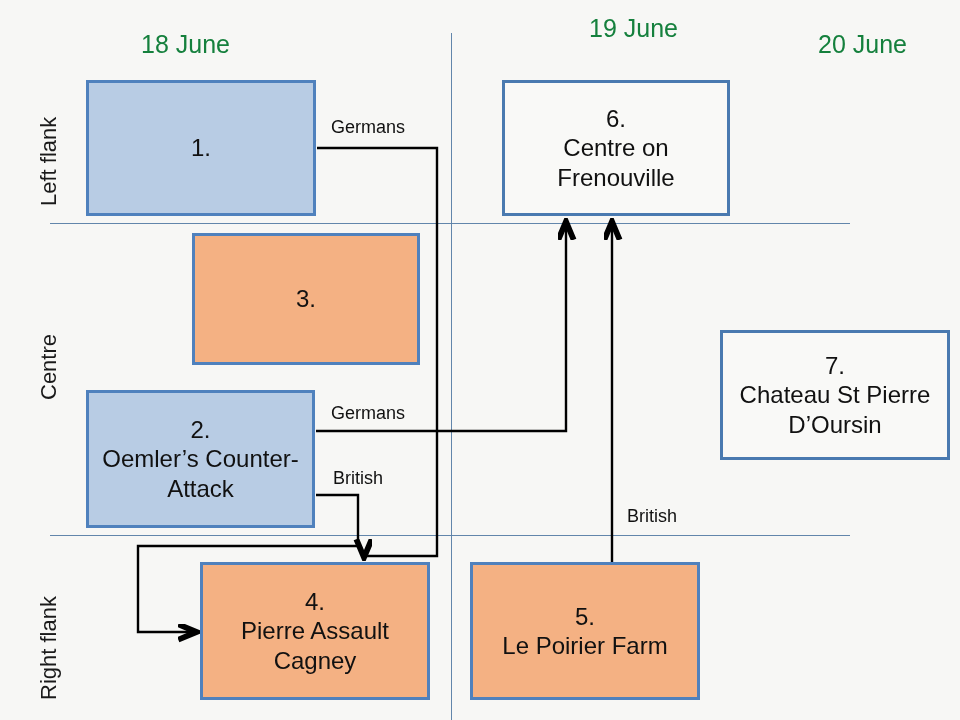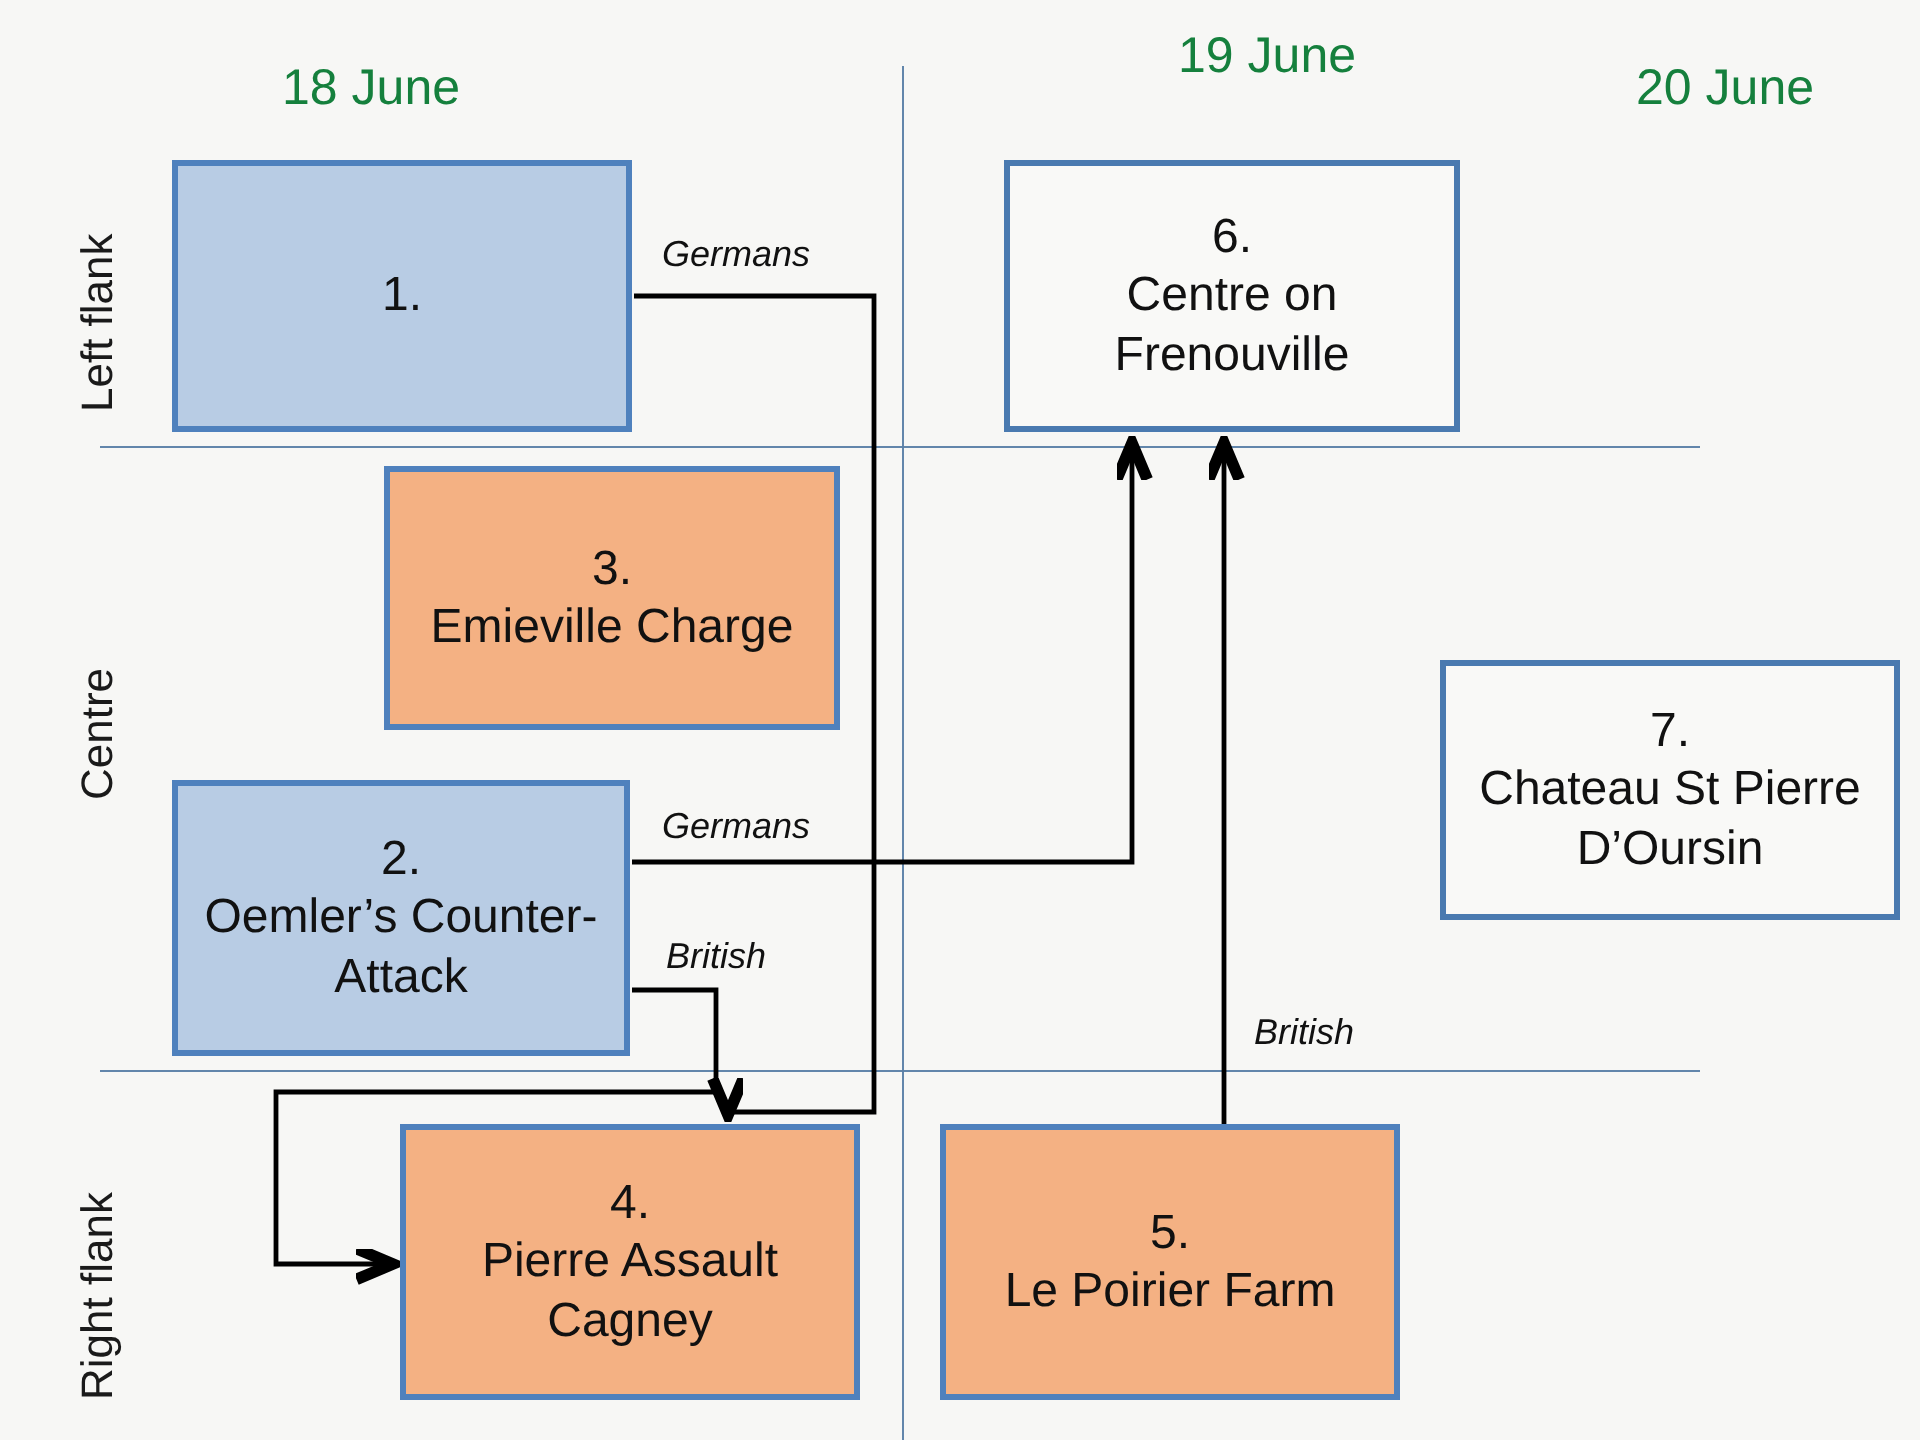--- a/index.html
+++ b/index.html
@@ -69,21 +69,20 @@
   .box.plain  { background: #f9f9f7; border-color: #4a7ab0; }
   .box .num   { display: block; }
   .box .ttl   { display: block; }
 
   
   .edge-label {
     position: absolute;
     font-size: 18px;
     color: #111111;
     white-space: nowrap;
-    font-style: italic;
   }
 
   
   #wires {
     position: absolute;
     left: 0; top: 0;
     width: 960px; height: 720px;
     pointer-events: none;
   }
   #wires path, #wires line { fill: none; stroke: #000000; stroke-width: 2.4; }
@@ -135,21 +134,20 @@
   <div id="boxes-layer">
       <div class="box blue" style="left: 86px; top: 80px; width: 230px; height: 136px;">
         <span class="num">1.</span>
       </div>
       <div class="box blue" style="left: 86px; top: 390px; width: 229px; height: 138px;">
         <span class="num">2.</span>
         <span class="ttl">Oemler’s Counter-Attack</span>
       </div>
       <div class="box orange" style="left: 192px; top: 233px; width: 228px; height: 132px;">
         <span class="num">3.</span>
-        <span class="ttl">Emieville Charge</span>
       </div>
       <div class="box orange" style="left: 200px; top: 562px; width: 230px; height: 138px;">
         <span class="num">4.</span>
         <span class="ttl">Pierre Assault Cagney</span>
       </div>
       <div class="box orange" style="left: 470px; top: 562px; width: 230px; height: 138px;">
         <span class="num">5.</span>
         <span class="ttl">Le Poirier Farm</span>
       </div>
       <div class="box plain" style="left: 502px; top: 80px; width: 228px; height: 136px;">

